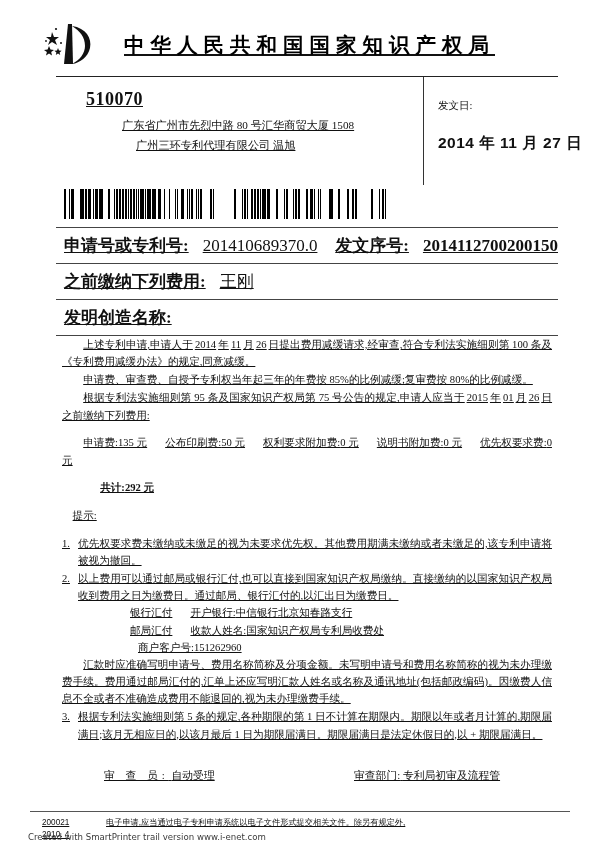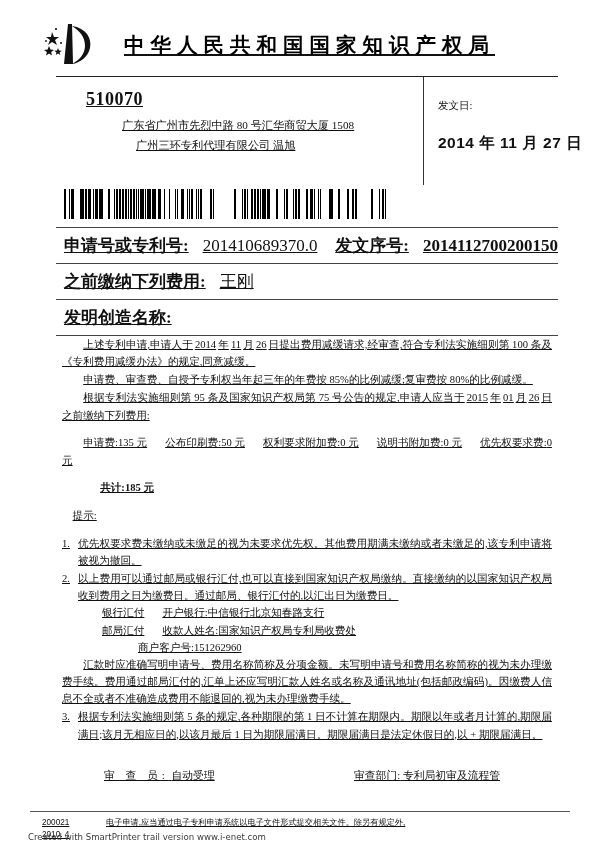--- a/index.html
+++ b/index.html
@@ -153,21 +153,21 @@
   .u { text-decoration: underline; padding: 0 2px; }
   .fee-line { text-indent: 2em; }
   .total-line { text-indent: 3.6em; font-weight: bold; }
   .tip-head { text-indent: 1em; margin-top: 2px; }
   .note {
     display: flex;
     margin-top: 1px;
   }
   .note .num { flex: 0 0 16px; }
   .note .txt { flex: 1; }
-  .sub { margin-left: 40px; }
+  .sub { margin-left: 68px; }
   .sub2 { margin-left: 76px; }
   .inline-gap { display: inline-block; width: 18px; }
 
   
   .sig {
     margin: 26px 40px 0 54px;
     font-size: 10.8px;
     display: flex;
   }
   .sig .left { width: 250px; padding-left: 42px; }
@@ -339,21 +339,21 @@
     <p class="p"><span>上述专利申请,申请人于</span><span class="u">2014</span><span>年</span><span class="u">11</span><span>月</span><span class="u">26</span><span>日</span><span>提出费用减缓请求,经审查,符合专利法实施细则第 100 条及《专利费用减缓办法》的规定,同意减缓。</span></p>
 
     <p class="p">申请费、审查费、自授予专利权当年起三年的年费按 85%的比例减缓;复审费按 80%的比例减缓。</p>
 
     <p class="p"><span>根据专利法实施细则第 95 条及国家知识产权局第 75 号公告的规定,申请人应当于</span><span class="u">2015</span><span>年</span><span class="u">01</span><span>月</span><span class="u">26</span><span>日</span><span>之前缴纳下列费用:</span></p>
 
     <p class="fee-line">
       <span>申请费:</span><span>135 元</span><span class="inline-gap"></span><span>公布印刷费:</span><span>50 元</span><span class="inline-gap"></span><span>权利要求附加费:</span><span>0 元</span><span class="inline-gap"></span><span>说明书附加费:</span><span>0 元</span><span class="inline-gap"></span><span>优先权要求费:</span><span>0 元</span>
     </p>
 
-    <p class="total-line"><span>共计:</span><span>185 元</span></p>
+    <p class="total-line"><span>共计:</span><span>292 元</span></p>
 
     <p class="tip-head">提示:</p>
 
     <div class="note">
       <span class="num">1.</span>
       <span class="txt">优先权要求费未缴纳或未缴足的视为未要求优先权。其他费用期满未缴纳或者未缴足的,该专利申请将被视为撤回。</span>
     </div>
 
     <div class="note">
       <span class="num">2.</span>

